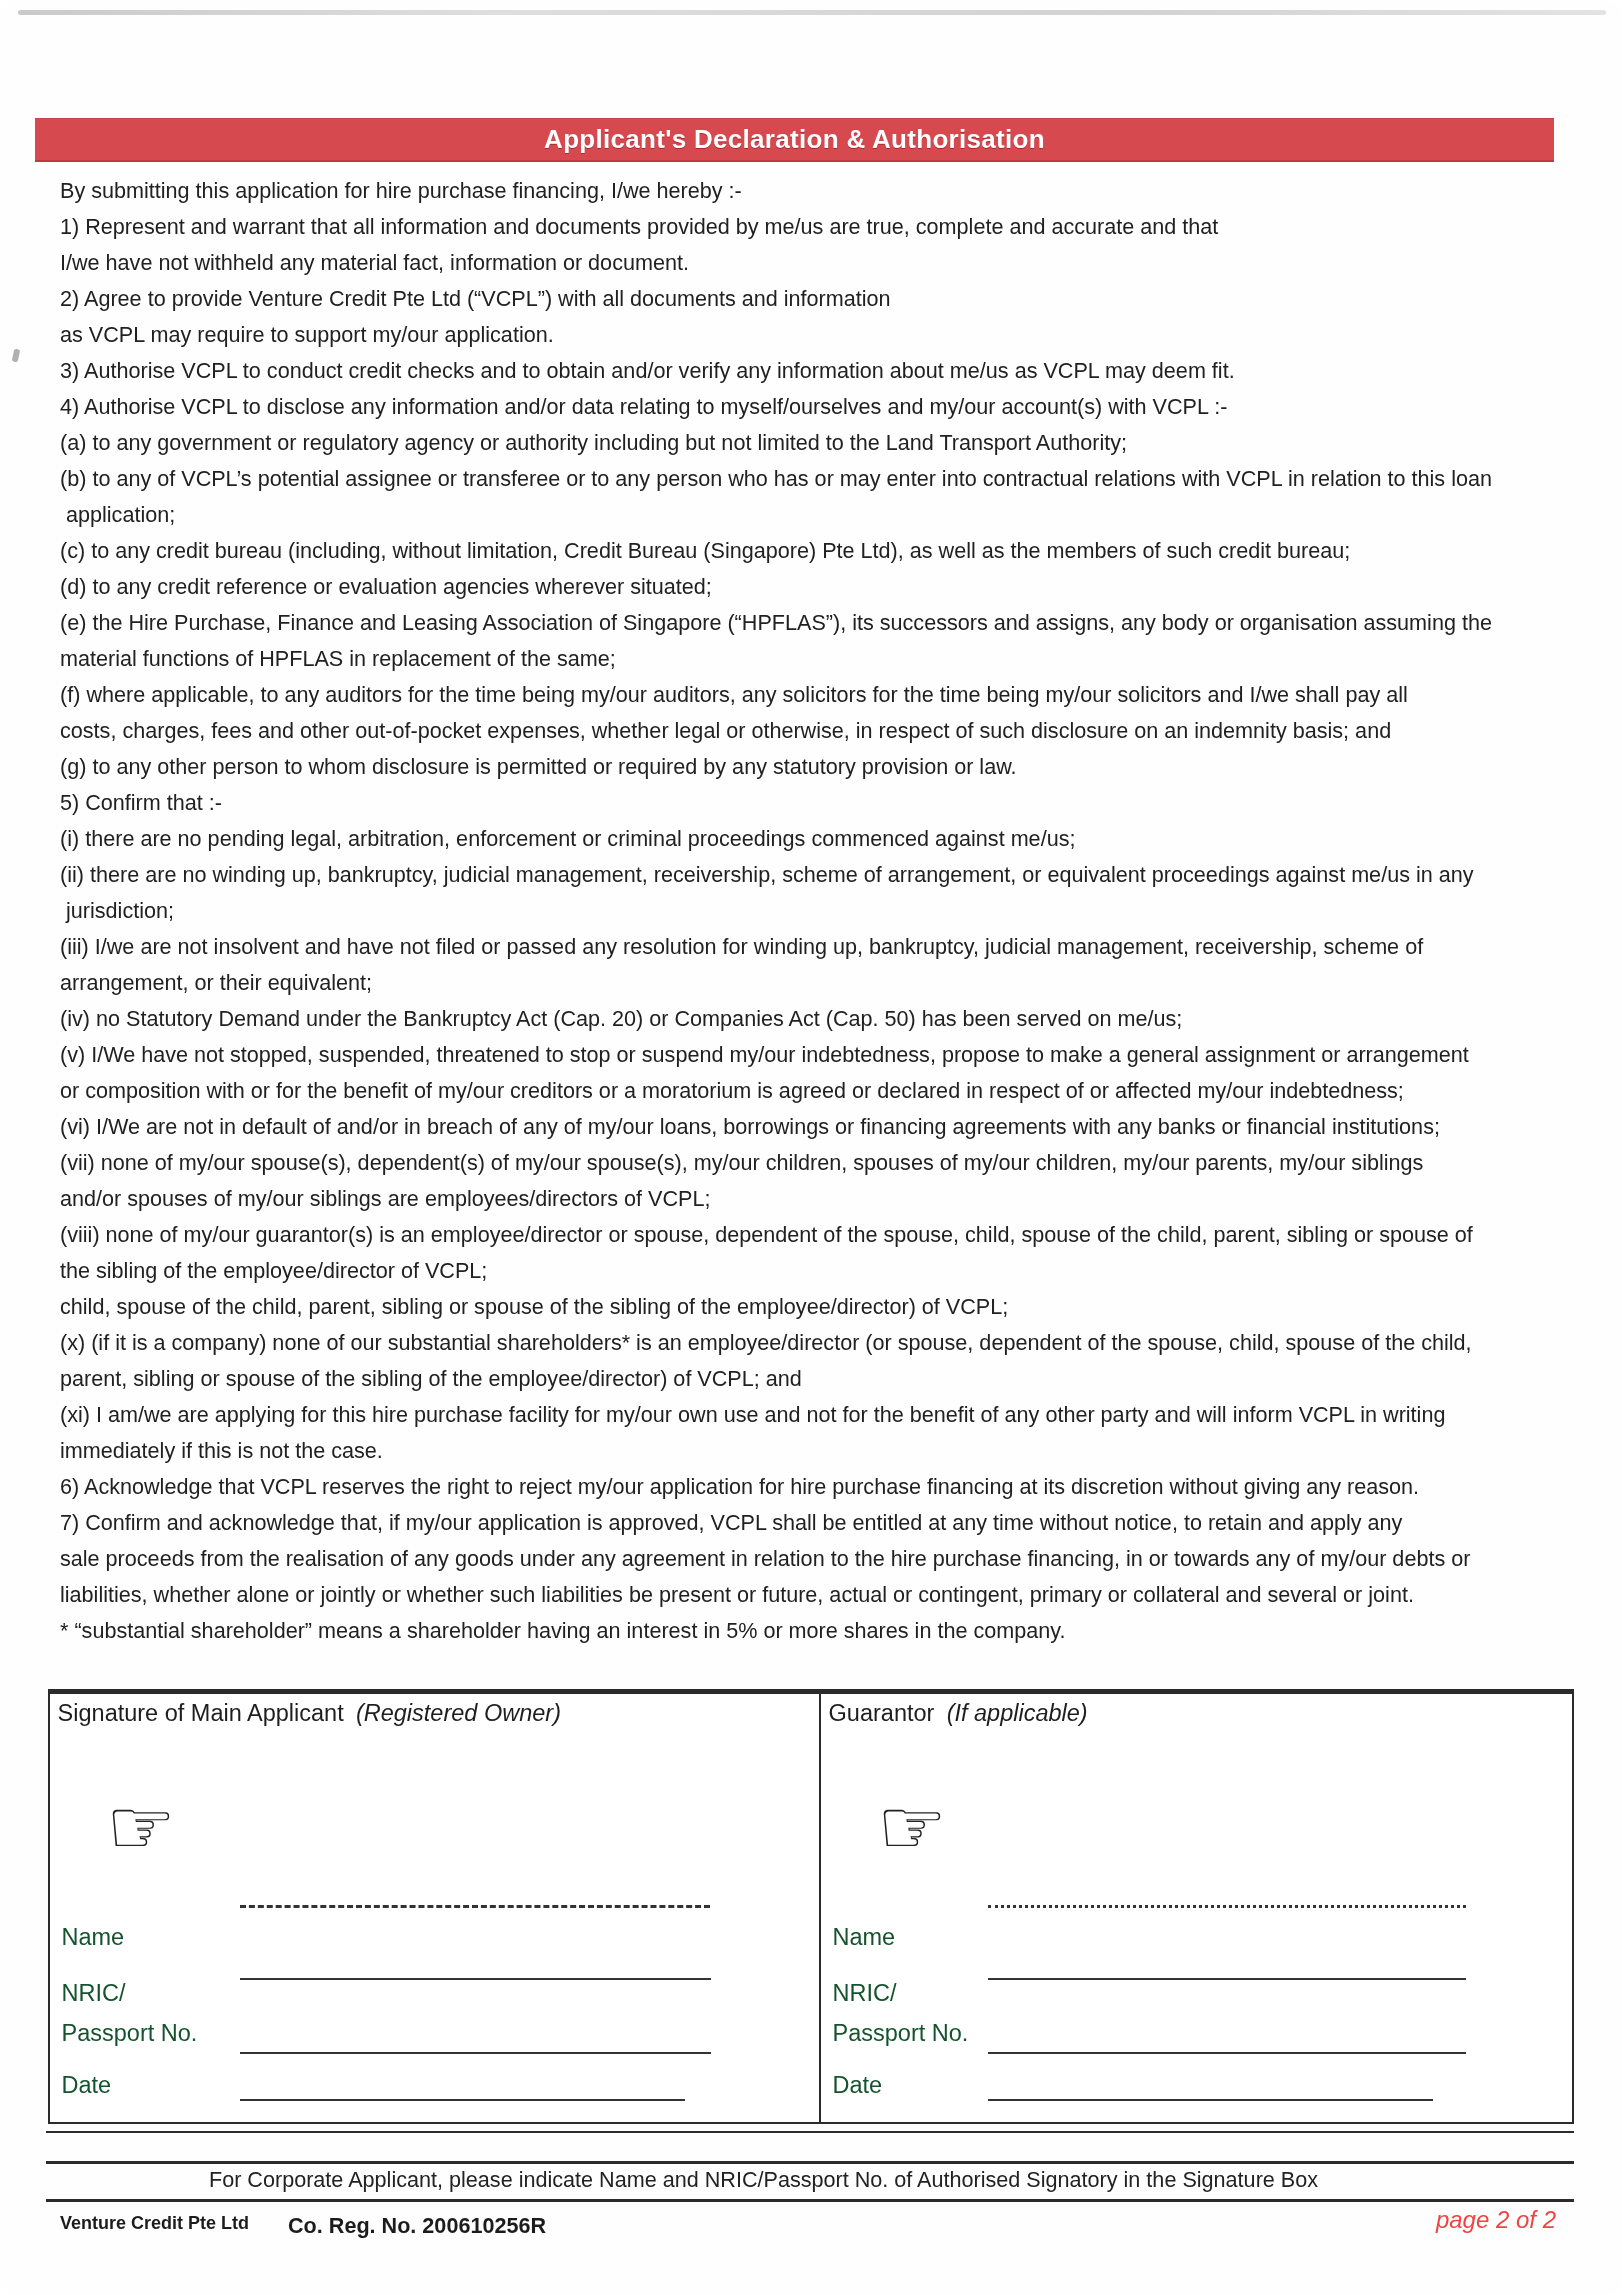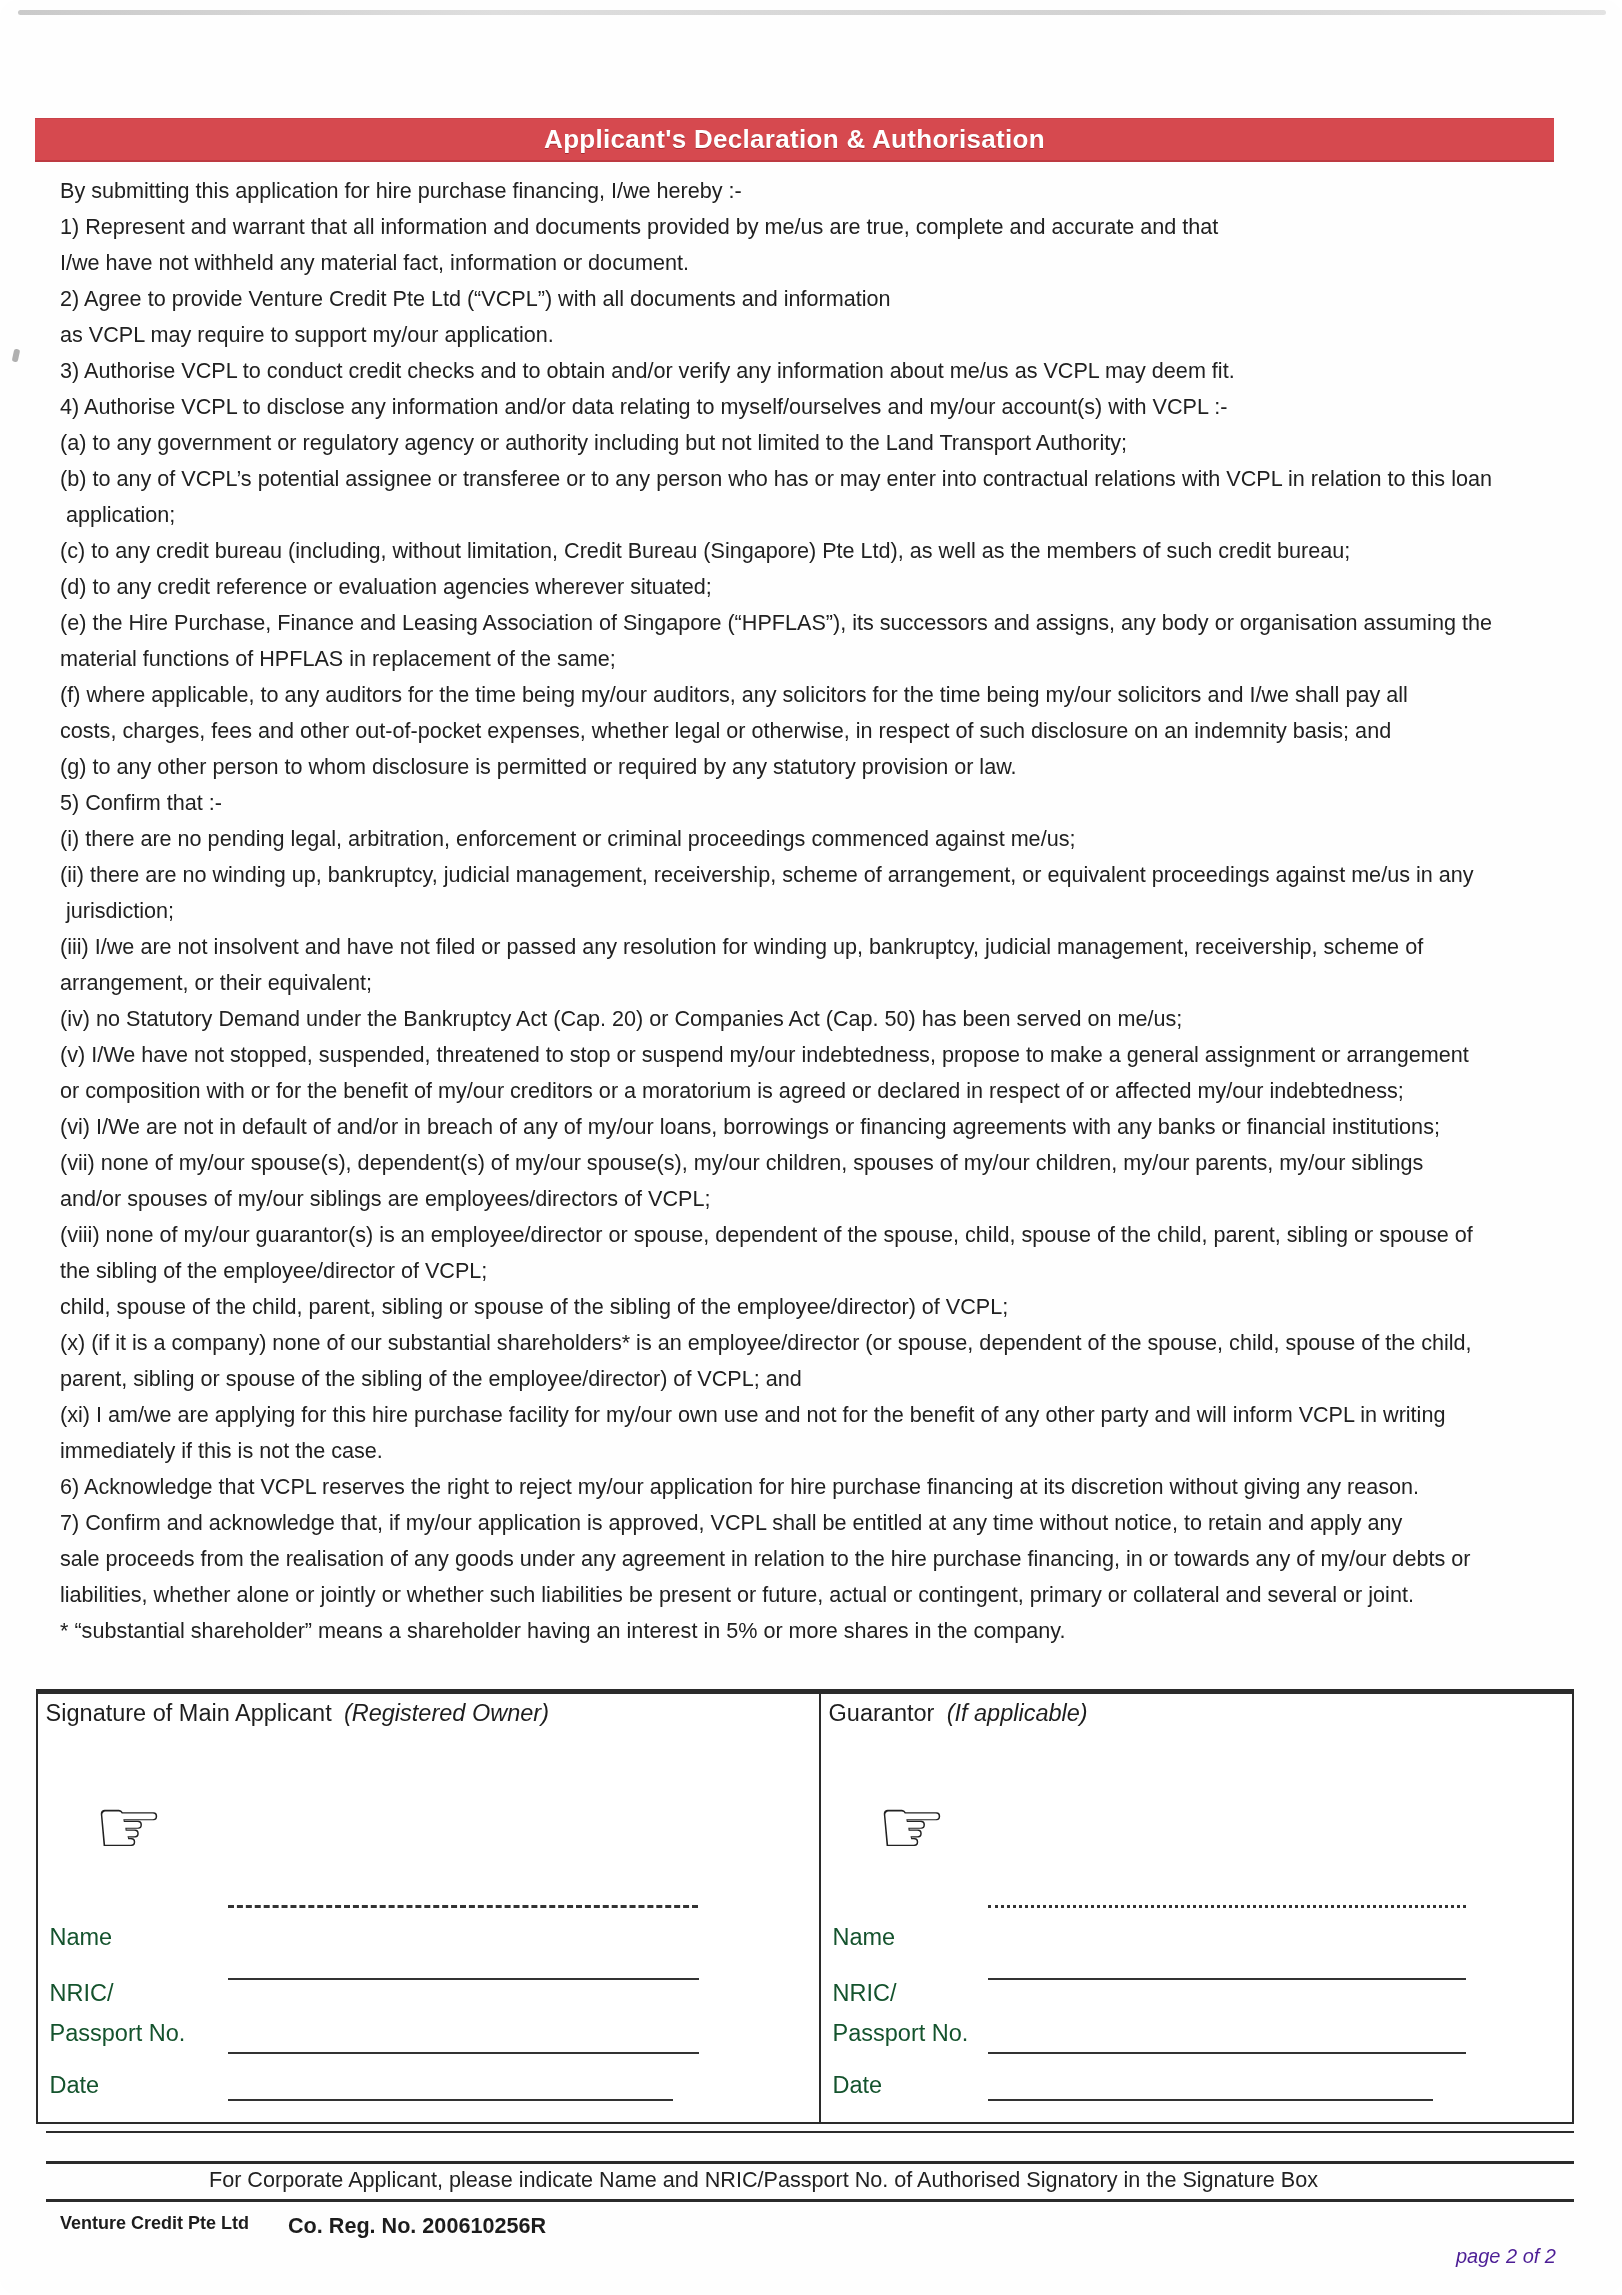--- a/index.html
+++ b/index.html
@@ -39,21 +39,21 @@
     position:absolute;left:60px;top:173px;width:1540px;
     font-size:21.6px;line-height:36px;color:#212121;
   }
   .doc-line{white-space:pre;}
   
   .sig-box{
     position:absolute;top:1689px;height:435px;
     border:2.5px solid #2b2b2b;border-top-width:5.7px;
     background:#ffffff;box-sizing:border-box;
   }
-  .sig-box-left{left:36px;width:844px;}
+  .sig-box-left{left:48px;width:844px;}
   .sig-box-right{left:819px;width:755px;}
   .sig-title{position:absolute;left:7.6px;top:6.4px;font-size:23.5px;color:#1e1e1e;white-space:nowrap;}
   .sig-title .it{font-style:italic;margin-left:5.7px;}
   .hand{position:absolute;left:56px;top:94px;font-size:78px;line-height:1;color:#222;}
   .sig-line{position:absolute;top:211px;height:0;}
   .sig-line.dashed{left:190px;width:470px;border-bottom:3.8px dashed #333;}
   .sig-line.dotted{left:167px;width:478px;border-bottom:3.8px dotted #333;}
   .fld{position:absolute;left:11.5px;font-size:23.5px;color:#14532d;}
   .fld-name{top:230px;}
   .fld-nric{top:286px;}
@@ -70,21 +70,21 @@
   .rule{position:absolute;left:46px;width:1528px;background:#2b2b2b;}
   .rule-a{top:2131px;height:1.9px;}
   .rule-b{top:2161px;height:3.2px;}
   .rule-c{top:2199px;height:3.2px;}
   .note{
     position:absolute;left:0;top:2167px;width:1527px;
     text-align:center;font-size:21.6px;color:#222;
   }
   .footer-company{position:absolute;left:60px;top:2213px;font-size:18px;font-weight:bold;color:#1c1c1c;}
   .footer-reg{position:absolute;left:288px;top:2213px;font-size:21.6px;font-weight:bold;color:#1c1c1c;}
-  .footer-page{position:absolute;right:66px;top:2206px;font-size:20px;font-style:italic;color:#4c1d95;margin-top:39px;}
+  .footer-page{position:absolute;right:66px;top:2206px;font-size:24px;font-style:italic;color:#ef4444;}
 </style>
 </head>
 <body>
 
 <div class="page">
 
   <div class="scan-line-top"></div>
   <div class="pen-mark"></div>
 
   <div class="banner">

